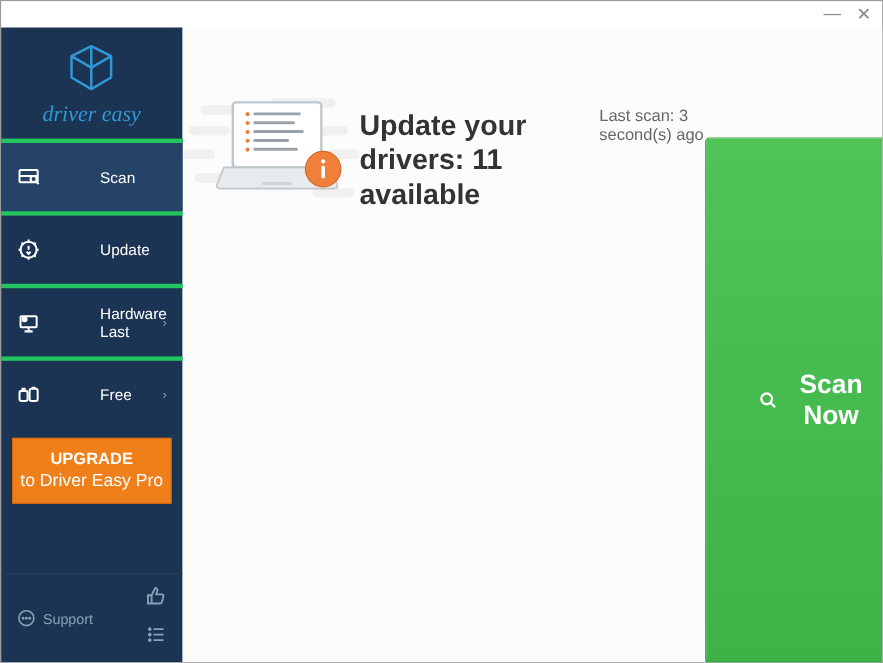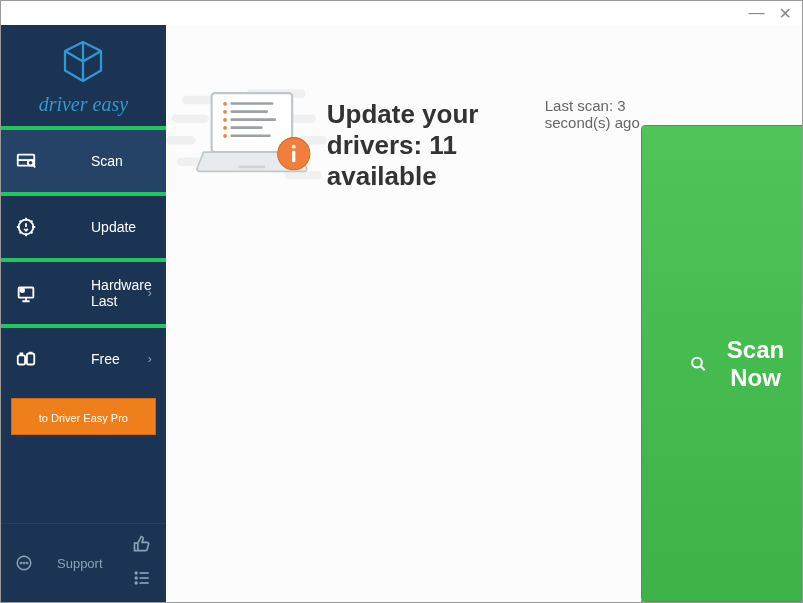--- a/index.html
+++ b/index.html
@@ -12,23 +12,23 @@
   .logo-cube { width: 48px; height: 48px; margin: 0 auto 6px; }
   .brand-name { font-family: Georgia, serif; font-style: italic; font-size: 20px; color: #2f99d6; }
   .brand-version { font-family: Georgia, serif; font-style: italic; font-size: 12px; color: #2f99d6; margin-top: 2px; }
   .nav-item { display: flex; align-items: center; padding: 0 14px; height: 66px; border-top: 4px solid #22c55e; cursor: pointer; position: relative; gap: 40px; }
   .nav-item.active { background: #254367; }
   .nav-icon { width: 22px; height: 22px; margin-right: 14px; display: flex; align-items: center; justify-content: center; }
   .nav-label { font-size: 14px; color: #fff; }
   .chev { position: absolute; right: 14px; color: #8aa0b5; font-size: 12px; }
   .upgrade { margin: 8px 10px; background: #ef7f1a; border: 1px solid #d4680e; color: #fff; text-align: center; padding: 10px 4px; cursor: pointer; }
   .upgrade .u1 { font-weight: bold; font-size: 15px; }
-  .upgrade .u2 { font-size: 11px; margin-top: 3px; }
+  .upgrade .u2 { font-size: 16px; margin-top: 3px; }
   .sidebar-foot { margin-top: auto; border-top: 1px solid #2a3f58; padding: 10px 14px; display: flex; align-items: center; justify-content: space-between; }
-  .support { display: flex; align-items: center; gap: 24px; color: #8aa0b5; font-size: 13px; cursor: pointer; }
+  .support { display: flex; align-items: center; gap: 6px; color: #8aa0b5; font-size: 13px; cursor: pointer; }
   .foot-icons { display: flex; flex-direction: column; gap: 10px; align-items: center; color: #8aa0b5; }
   .foot-icons span { cursor: pointer; }
   .main { flex: 1; background: #fcfcfc; display: flex; flex-direction: row; justify-content: flex-start; padding-top: 60px; }
   .illus { width: 300px; height: 200px; position: relative; }
   .headline { font-size: 26px; font-weight: bold; color: #333; margin-top: 14px; }
   .subline { font-size: 15px; color: #666; margin-top: 12px; }
   .scan-btn { margin-top: 40px; background: linear-gradient(#4fc558, #3cb247); border: 1px solid #36a53f; color: #fff; font-size: 24px; font-weight: bold; padding: 16px 48px; border-radius: 4px; cursor: pointer; display: flex; align-items: center; gap: 14px; box-shadow: 0 2px 0 #2f9336; }
   .scan-btn svg { width: 28px; height: 28px; }
 </style>
 </head>
@@ -94,20 +94,21 @@
             <rect x="3" y="8" width="8" height="10" rx="2"></rect>
             <rect x="13" y="6" width="8" height="12" rx="2"></rect>
             <path d="M6 5 v3 M8 5 v3 M16 4 v2 M18 4 v2"></path>
           </svg>
       </span>
       <span class="nav-label">Free</span>
       <span class="chev">›</span>
     </div>
 
     <div class="upgrade">
+      <div class="u1">UPGRADE</div>
       <div class="u2">to Driver Easy Pro</div>
     </div>
 
     <div class="sidebar-foot">
       <div class="support">
         <svg viewBox="0 0 24 24" width="18" height="18" fill="none" stroke="#8aa0b5" stroke-width="2">
             <circle cx="12" cy="12" r="9"></circle>
             <circle cx="8" cy="12" r="0.8" fill="#8aa0b5"></circle>
             <circle cx="12" cy="12" r="0.8" fill="#8aa0b5"></circle>
             <circle cx="16" cy="12" r="0.8" fill="#8aa0b5"></circle>

